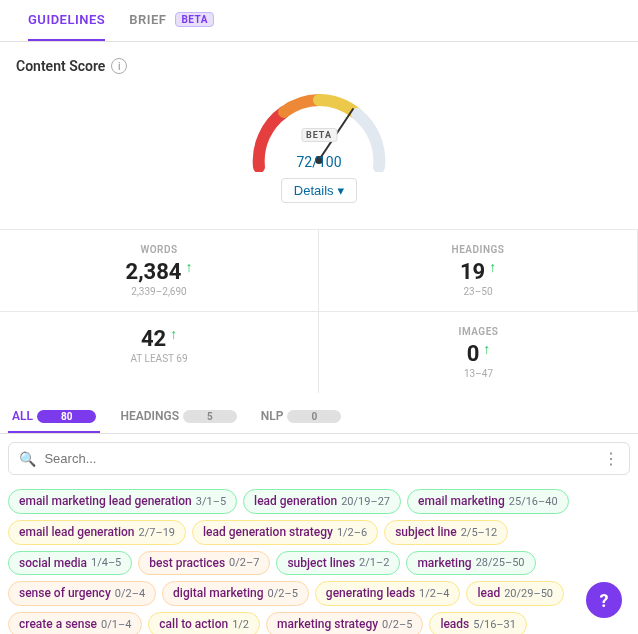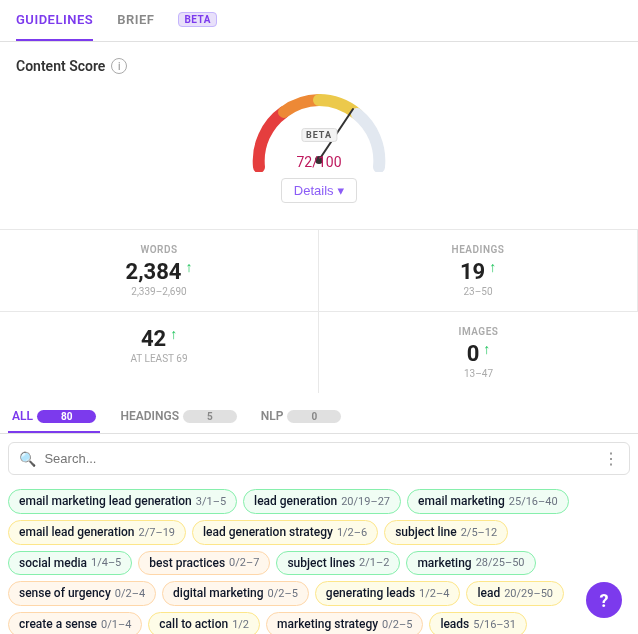--- a/index.html
+++ b/index.html
@@ -11,21 +11,21 @@
       overflow-x: hidden;
       font-size: 13px;
       color: #333;
     }
 
     
     .tabs {
       display: flex;
       align-items: center;
       border-bottom: 1px solid #e0e0e0;
-      padding: 0 16px;
+      padding: 0 28px;
       gap: 24px;
     }
     .tab {
       padding: 12px 0;
       font-size: 13px;
       font-weight: 600;
       color: #888;
       cursor: pointer;
       border-bottom: 2px solid transparent;
       text-transform: uppercase;
@@ -108,35 +108,35 @@
     }
     .gauge-score {
       font-size: 28px;
       font-weight: 700;
       color: #222;
       line-height: 1;
     }
     .gauge-score span {
       font-size: 14px;
       font-weight: 400;
-      color: #be185d;
+      color: #0369a1;
     }
 
     
     .details-btn {
       margin: 6px auto;
       display: flex;
       align-items: center;
       gap: 4px;
       background: #fff;
       border: 1px solid #ddd;
       border-radius: 4px;
       padding: 4px 12px;
       font-size: 13px;
-      color: #8b5cf6;
+      color: #0369a1;
       cursor: pointer;
     }
 
     
     .stats-grid {
       display: grid;
       grid-template-columns: 1fr 1fr;
       border-top: 1px solid #e8e8e8;
       margin: 8px 0;
     }
@@ -267,21 +267,21 @@
     }
     .tag-item.yellow {
       background: #fefce8;
       border-color: #fde68a;
     }
     .tag-item.orange {
       background: #fff7ed;
       border-color: #fed7aa;
     }
     .tag-name {
-      color: #0f172a;
+      color: #701a75;
       font-weight: 500;
     }
     .tag-score {
       color: #6b7280;
       font-size: 11px;
     }
 
     
     .help-btn {
       position: fixed;
@@ -298,21 +298,21 @@
       font-size: 18px;
       font-weight: 700;
       cursor: pointer;
     }
   </style>
 </head>
 <body>
 
 <div class="tabs">
   <div class="tab active">GUIDELINES</div>
-  <div class="tab" style="display:flex;align-items:center;gap:20px;">
+  <div class="tab" style="display:flex;align-items:center;gap:5px;">
     <span>BRIEF</span>
     <span class="beta-badge">BETA</span>
   </div>
 </div>
 
 <div class="content-score-section">
   <div class="content-score-title">
     <span>Content Score</span>
     <span class="info-icon">i</span>
   </div>

